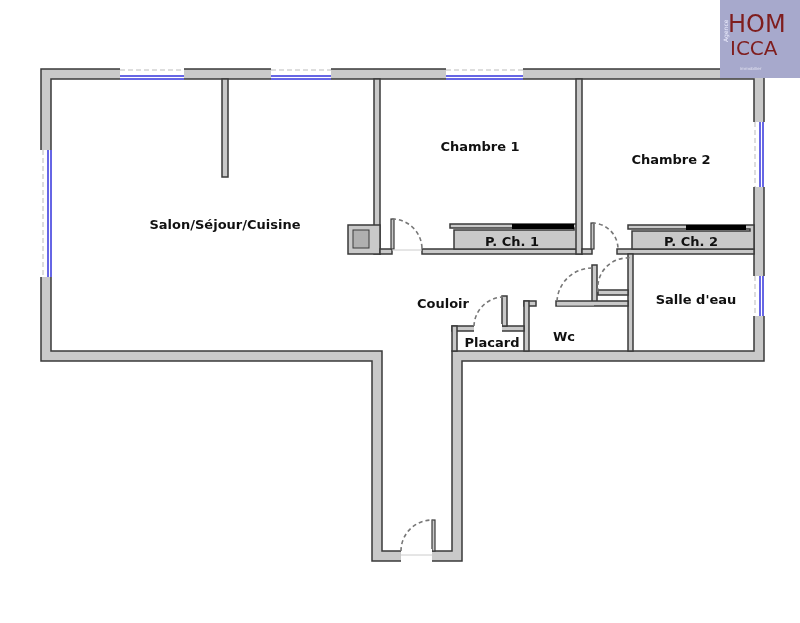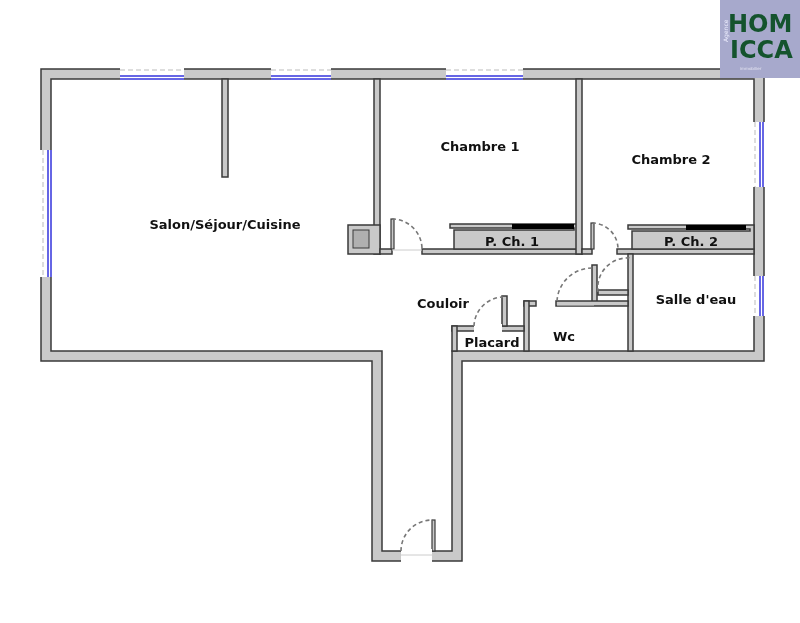--- a/index.html
+++ b/index.html
@@ -8,23 +8,23 @@
   .wall { fill:#c9c9c9; stroke:#3a3a3a; stroke-width:1.5; }
   .win { stroke:#3333dd; stroke-width:1.5; fill:none; }
   .winbg { fill:#ffffff; stroke:none; }
   .sill { stroke:#bbbbbb; stroke-width:1; stroke-dasharray:5,3; fill:none; }
   .swing { stroke:#777777; stroke-width:1.6; stroke-dasharray:4,3; fill:none; }
   .thresh { stroke:#cccccc; stroke-width:1; fill:none; }
   .leaf { fill:#c9c9c9; stroke:#3a3a3a; stroke-width:1.2; }
   .rail { fill:#000000; }
   .label { font-family:"DejaVu Sans", sans-serif; font-weight:bold; font-size:13px; fill:#111111; }
   .logo { position:absolute; left:720px; top:0; width:80px; height:78px; background:#a7a9cc; }
-  .logo .l1, .logo .l2 { position:absolute; color:#14532d; font-family:"DejaVu Sans", sans-serif; font-weight:bold; letter-spacing:0px; }
+  .logo .l1, .logo .l2 { position:absolute; color:#7f1d1d; font-family:"DejaVu Sans", sans-serif; font-weight:normal; letter-spacing:0px; }
   .logo .l1 { left:8px; top:10px; font-size:24px; }
-  .logo .l2 { left:10px; top:36px; font-size:24px; }
+  .logo .l2 { left:10px; top:36px; font-size:20px; }
   .logo .side { position:absolute; left:2px; top:42px; font-size:6px; color:#eef; transform:rotate(-90deg); transform-origin:left top; }
   .logo .tag { position:absolute; left:20px; top:66px; font-size:4px; color:#e6e6f2; }
 </style>
 </head>
 <body>
 
 <svg id="plan" width="800" height="623" viewBox="0 0 800 623">
 
   <path class="wall" d="M41,69 L764,69 L764,361 L462,361 L462,561 L372,561 L372,361 L41,361 Z
            M51,79 L51,351 L382,351 L382,551 L452,551 L452,351 L754,351 L754,79 Z" fill-rule="evenodd"></path>

